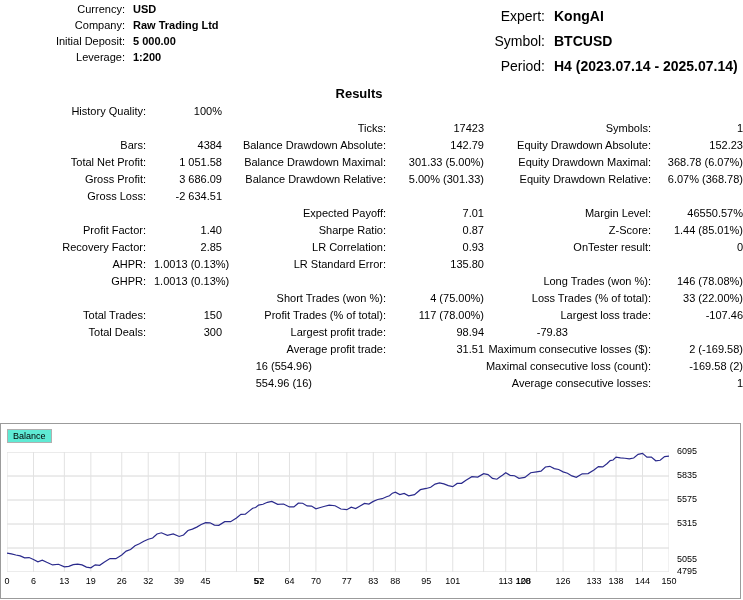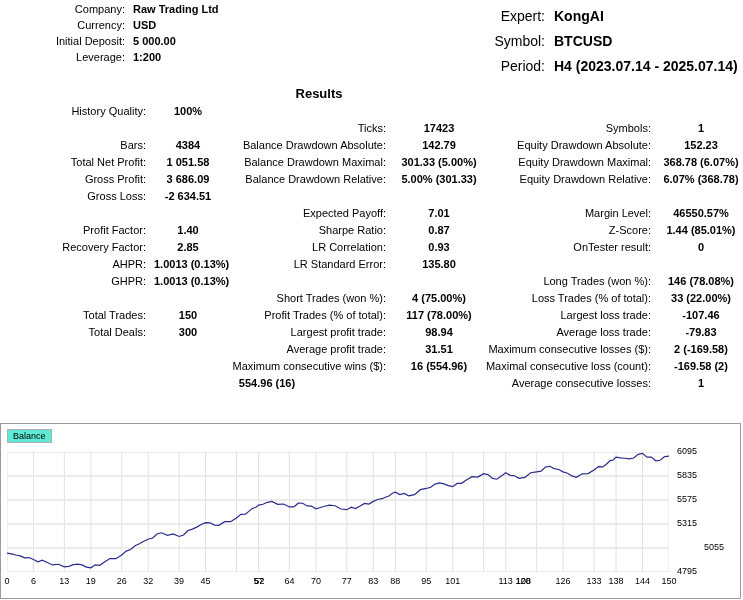--- a/index.html
+++ b/index.html
@@ -79,20 +79,21 @@
 
   
   .results-title {
     position: absolute;
     left: 0;
     top: 86px;
     width: 638px;
     text-align: center;
     font-size: 13px;
     font-weight: bold;
+    padding-left: 40px;
   }
 
   
   .stats {
     position: absolute;
     left: 0;
     top: 105px;
     width: 743px;
   }
   .stat-col {
@@ -114,23 +115,23 @@
     flex: 1 1 auto;
     text-align: right;
     padding-right: 8px;
     font-size: 11px;
     color: #000;
     overflow: hidden;
   }
   .svalue {
     flex: 0 0 auto;
     font-size: 11px;
-    font-weight: bold;
-    color: #000;
-    text-align: center;
+    font-weight: normal;
+    color: #000;
+    text-align: right;
   }
   .col1 .svalue { width: 68px; }
   .col2 .svalue { width: 90px; }
   .col3 .svalue { width: 84px; }
 
   
   .chart-box {
     position: absolute;
     left: 0;
     top: 423px;
@@ -187,26 +188,26 @@
   svg { display: block; }
 </style>
 </head>
 <body>
 
 <div class="page">
 
   <div class="header">
     <div class="hdr-left">
       <div class="hdr-row">
+        <div class="hdr-label">Currency:</div>
+        <div class="hdr-value">USD</div>
+      </div>
+      <div class="hdr-row">
         <div class="hdr-label">Company:</div>
         <div class="hdr-value">Raw Trading Ltd</div>
-      </div>
-      <div class="hdr-row">
-        <div class="hdr-label">Currency:</div>
-        <div class="hdr-value">USD</div>
       </div>
       <div class="hdr-row">
         <div class="hdr-label">Initial Deposit:</div>
         <div class="hdr-value">5 000.00</div>
       </div>
       <div class="hdr-row">
         <div class="hdr-label">Leverage:</div>
         <div class="hdr-value">1:200</div>
       </div>
     </div>
@@ -321,21 +322,20 @@
       </div>
       <div class="srow">
         <div class="slabel">Largest profit trade:</div>
         <div class="svalue">98.94</div>
       </div>
       <div class="srow">
         <div class="slabel">Average profit trade:</div>
         <div class="svalue">31.51</div>
       </div>
       <div class="srow">
-        <div class="slabel">Maximum consecutive wins ($):</div>
         <div class="svalue">16 (554.96)</div>
       </div>
       <div class="srow">
         <div class="svalue">554.96 (16)</div>
       </div>
     </div>
 
     <div class="stat-col col3">
       <div class="srow gap-top">
         <div class="slabel">Symbols:</div>
@@ -371,21 +371,20 @@
       </div>
       <div class="srow">
         <div class="slabel">Loss Trades (% of total):</div>
         <div class="svalue">33 (22.00%)</div>
       </div>
       <div class="srow">
         <div class="slabel">Largest loss trade:</div>
         <div class="svalue">-107.46</div>
       </div>
       <div class="srow">
-        <div class="slabel">Average loss trade:</div>
         <div class="svalue">-79.83</div>
       </div>
       <div class="srow">
         <div class="slabel">Maximum consecutive losses ($):</div>
         <div class="svalue">2 (-169.58)</div>
       </div>
       <div class="srow">
         <div class="slabel">Maximal consecutive loss (count):</div>
         <div class="svalue">-169.58 (2)</div>
       </div>
@@ -429,21 +428,21 @@
           <line y1="0" y2="120" x1="556.0799999999999" x2="556.0799999999999" stroke="#e2e2e2" stroke-width="1"></line>
           <line y1="0" y2="120" x1="586.9733333333334" x2="586.9733333333334" stroke="#e2e2e2" stroke-width="1"></line>
           <line y1="0" y2="120" x1="609.0400000000001" x2="609.0400000000001" stroke="#e2e2e2" stroke-width="1"></line>
           <line y1="0" y2="120" x1="635.52" x2="635.52" stroke="#e2e2e2" stroke-width="1"></line>
           <line y1="0" y2="120" x1="662" x2="662" stroke="#e2e2e2" stroke-width="1"></line>
           <path d="M0.00,101.08 L4.41,101.95 L8.83,103.03 L13.24,103.85 L17.65,105.88 L22.07,105.54 L26.48,107.54 L30.89,109.73 L35.31,108.12 L39.72,110.31 L45.60,112.96 L51.49,112.25 L57.37,114.92 L61.79,114.40 L66.20,112.62 L70.61,112.15 L75.03,112.88 L79.44,115.07 L83.85,115.85 L88.27,112.84 L92.68,113.29 L97.09,110.31 L102.98,106.60 L108.86,106.65 L114.75,102.92 L119.16,99.13 L123.57,97.53 L127.99,93.69 L132.40,91.70 L136.81,89.27 L141.23,87.23 L145.64,86.04 L150.05,81.99 L154.47,80.77 L160.35,83.29 L166.24,81.94 L172.12,84.46 L176.53,82.98 L180.95,78.52 L185.36,77.08 L189.77,75.11 L194.19,72.53 L198.60,70.62 L203.01,70.84 L207.43,73.11 L211.84,73.38 L217.72,69.68 L223.61,69.69 L229.49,66.00 L233.91,62.36 L238.32,62.27 L242.73,58.62 L245.68,56.24 L248.62,55.50 L251.56,53.08 L255.97,52.22 L260.39,50.29 L264.80,49.38 L270.68,52.33 L276.57,52.01 L282.45,54.92 L286.87,54.97 L291.28,51.18 L295.69,51.23 L300.11,53.91 L304.52,54.05 L308.93,56.77 L313.35,55.51 L317.76,54.28 L322.17,53.08 L328.06,53.75 L333.94,56.98 L339.83,57.69 L344.24,55.18 L348.65,56.51 L353.07,54.00 L357.48,51.39 L361.89,52.02 L366.31,49.38 L370.72,47.52 L375.13,46.68 L379.55,44.77 L382.49,43.81 L385.43,41.16 L388.37,40.15 L392.79,42.58 L397.20,41.44 L401.61,43.85 L407.50,42.61 L413.38,37.68 L419.27,36.46 L423.68,35.27 L428.09,32.07 L432.51,30.92 L436.92,31.91 L441.33,33.57 L445.75,34.62 L450.16,31.44 L454.57,31.29 L458.99,28.15 L464.87,24.71 L470.76,25.14 L476.64,21.69 L481.05,22.61 L485.47,26.35 L489.88,27.23 L492.82,24.97 L495.76,23.09 L498.71,20.77 L503.12,23.38 L507.53,23.74 L511.95,26.31 L517.83,25.41 L523.72,20.75 L529.60,19.85 L534.01,19.14 L538.43,14.99 L542.84,14.31 L547.25,16.61 L551.67,17.49 L556.08,19.85 L560.49,21.24 L564.91,23.94 L569.32,25.38 L575.20,21.79 L581.09,21.57 L586.97,18.00 L591.39,14.58 L595.80,14.96 L600.21,11.54 L603.16,8.62 L606.10,8.04 L609.04,5.08 L613.45,5.80 L617.87,6.26 L622.28,6.92 L626.69,6.00 L631.11,2.34 L635.52,1.38 L639.93,5.14 L644.35,5.02 L648.76,8.77 L653.17,8.25 L657.59,4.64 L662.00,4.15" fill="none" stroke="#2a2a8c" stroke-width="1.2"></path>
         </svg>
     </div>
     <div class="ylabels" id="ylabels">
         <div class="ylab" style="top: 116px;">4795</div>
-        <div class="ylab" style="top: 92px; margin-left: 27px;">5055</div>
+        <div class="ylab" style="top: 104px;">5055</div>
         <div class="ylab" style="top: 68px;">5315</div>
         <div class="ylab" style="top: 44px;">5575</div>
         <div class="ylab" style="top: 20px;">5835</div>
         <div class="ylab" style="top: -4px;">6095</div>
       </div>
     <div class="xlabels" id="xlabels">
         <div class="xlab" style="left: 0px;">0</div>
         <div class="xlab" style="left: 26.48px;">6</div>
         <div class="xlab" style="left: 57.3733px;">13</div>
         <div class="xlab" style="left: 83.8533px;">19</div>

